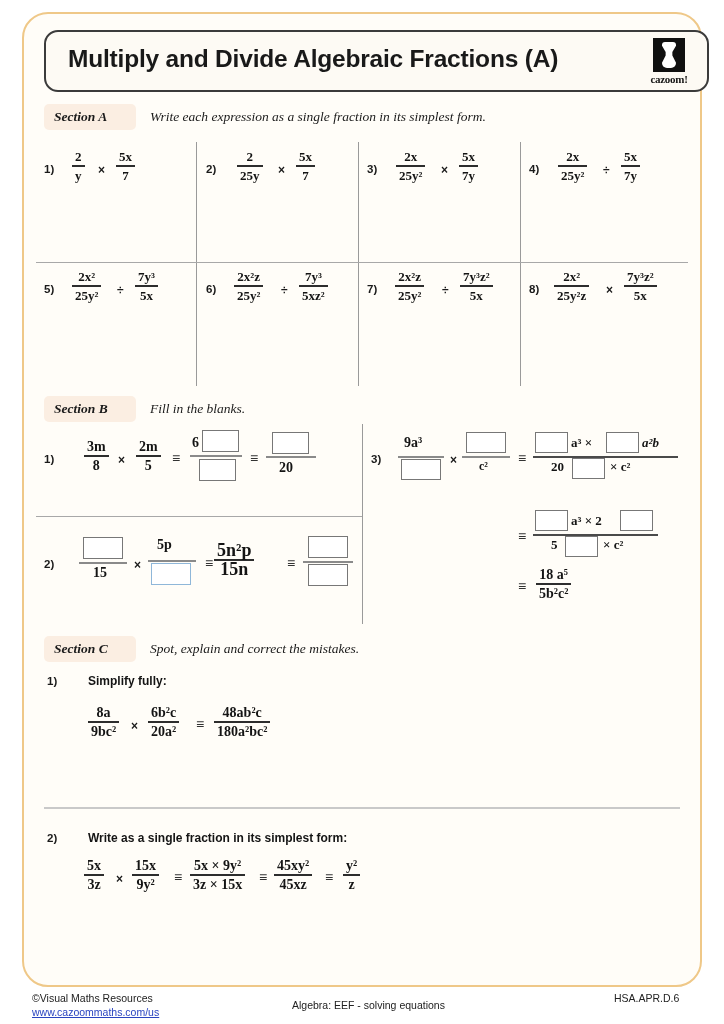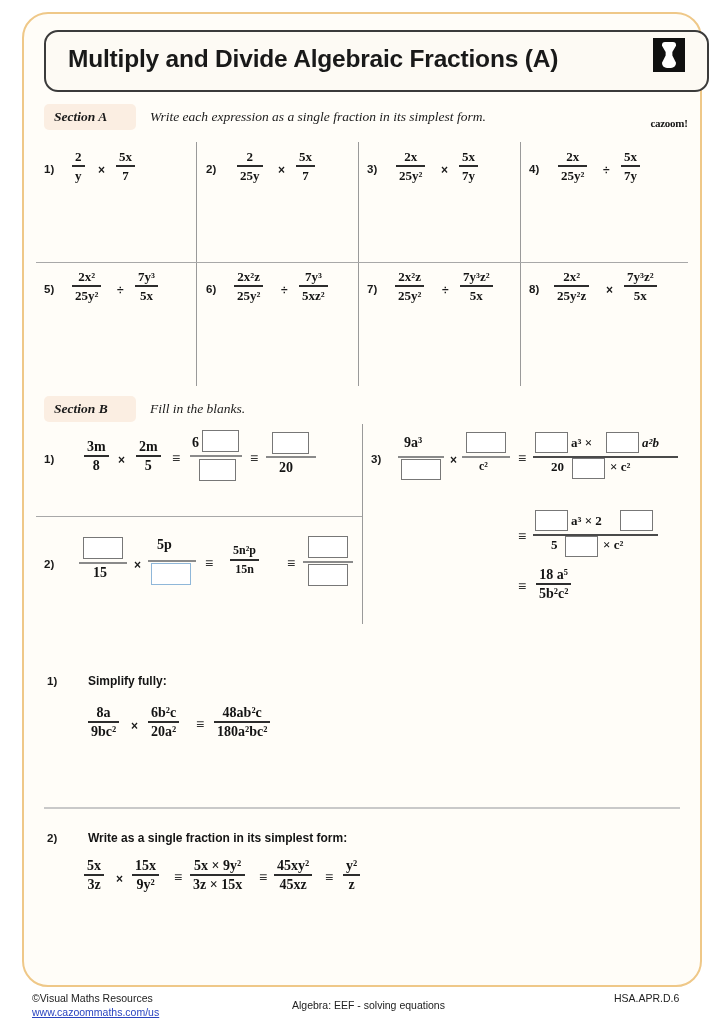--- a/index.html
+++ b/index.html
@@ -69,21 +69,20 @@
   .logo-word {
     position: absolute;
     left: 0; top: 35px;
     width: 52px;
     text-align: center;
     font-family: "Liberation Serif", serif;
     font-weight: bold;
     font-size: 11px;
     color: #151515;
     letter-spacing: -0.3px;
-    margin-top: 44px;
   }
   
   .sec-head {
     position: absolute;
     height: 26px;
   }
   .sec-pill {
     position: absolute;
     left: 0; top: 0;
     width: 92px; height: 26px;
@@ -347,21 +346,21 @@
 
   <div class="qnum" style="left:44px; top:558px;">2)</div>
   <div class="abox" style="left:83px; top:537px; width:40px; height:22px;"></div>
   <div class="hrule" style="left:79px; top:562px; width:48px; height:2px; background:#8a8a8a;"></div>
   <div class="plain" style="left:93px; top:565px; font-size:14px;">15</div>
   <div class="op" style="left:134px; top:558px;">×</div>
   <div class="plain" style="left:157px; top:537px; font-size:14px;">5p</div>
   <div class="hrule" style="left:148px; top:560px; width:48px; height:2px; background:#8a8a8a;"></div>
   <div class="abox focus" style="left:151px; top:563px; width:40px; height:22px;"></div>
   <div class="eqv" style="left:205px; top:555px;">≡</div>
-  <div class="frac" style="left:230px; top:543px; font-size:12px;">
+  <div class="frac" style="left:214px; top:543px; font-size:18px;">
     <span class="num">5n²p</span>
     <span class="bar"></span>
     <span class="den">15n</span>
   </div>
   <div class="eqv" style="left:287px; top:555px;">≡</div>
   <div class="abox" style="left:308px; top:536px; width:40px; height:22px;"></div>
   <div class="hrule" style="left:303px; top:561px; width:50px; height:2px; background:#8a8a8a;"></div>
   <div class="abox" style="left:308px; top:564px; width:40px; height:22px;"></div>
 
   <div class="qnum" style="left:371px; top:453px;">3)</div>
@@ -392,20 +391,25 @@
   <div class="abox" style="left:565px; top:536px; width:33px; height:21px;"></div>
   <div class="plain" style="left:603px; top:537px;">× c²</div>
 
   <div class="eqv" style="left:518px; top:578px;">≡</div>
   <div class="frac" style="left:536px; top:567px; font-size:14px;">
     <span class="num">18 a⁵</span>
     <span class="bar"></span>
     <span class="den">5b²c²</span>
   </div>
 
+  <div class="sec-head" style="left:44px; top:636px; width:420px;">
+    <div class="sec-pill"></div>
+    <div class="sec-name">Section C</div>
+    <div class="sec-desc">Spot, explain and correct the mistakes.</div>
+  </div>
 
   <div class="qnum" style="left:47px; top:675px;">1)</div>
   <div class="bold-label" style="left:88px; top:674px;">Simplify fully:</div>
   <div class="frac" style="left:88px; top:705px; font-size:14px;">
     <span class="num">8a</span>
     <span class="bar"></span>
     <span class="den">9bc²</span>
   </div>
   <div class="op" style="left:131px; top:719px;">×</div>
   <div class="frac" style="left:148px; top:705px; font-size:14px;">

